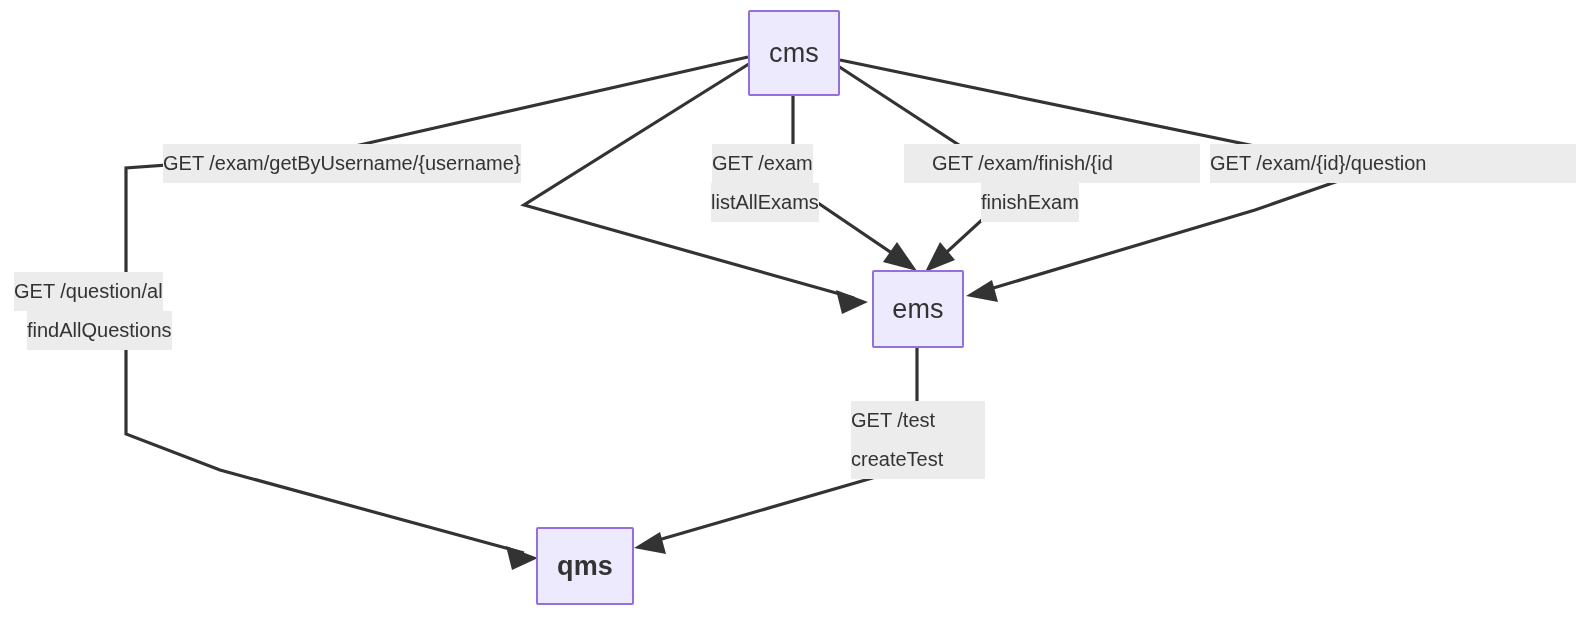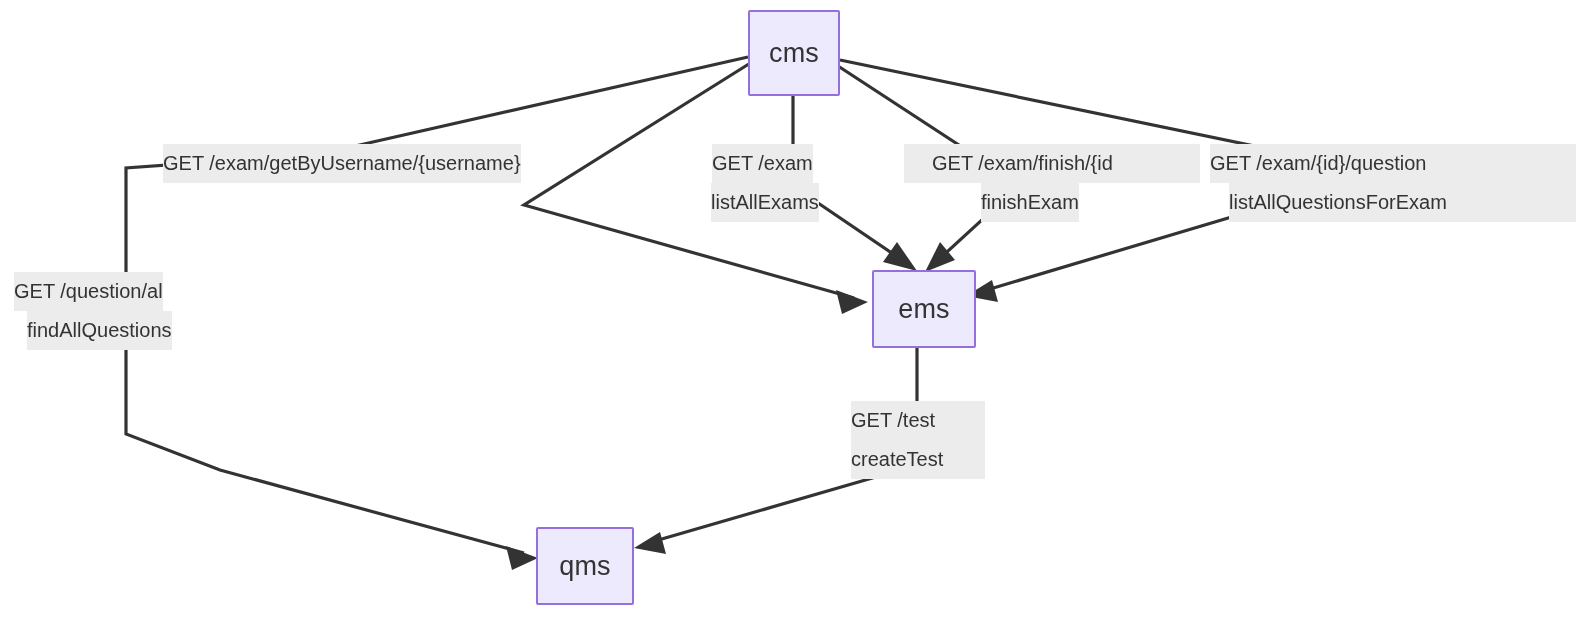--- a/index.html
+++ b/index.html
@@ -110,38 +110,37 @@
       <path class="edge-path" d="M 917,348 L 917,426 L 900,470 L 648,543"></path>
       <polygon class="arrow-head" points="634,548 666,554 660,532"></polygon>
     </g>
 
   </svg>
 
   <div class="node-box" style="left:748px; top:10px; width:92px; height:86px;">
     <span class="node-label">cms</span>
   </div>
 
-  <div class="node-box" style="left:872px; top:270px; width:104px; height:78px;">
+  <div class="node-box" style="left:872px; top:270px; width:92px; height:78px;">
     <span class="node-label">ems</span>
   </div>
 
-  <div class="node-box" style="left:536px; top:527px; width:98px; height:78px;">
+  <div class="node-box" style="left:536px; top:527px; width:98px; height:78px;font-weight:bold;">
     <span class="node-label">qms</span>
   </div>
 
   <div class="edge-label" style="left:163px; top:144px;">GET /exam/getByUsername/{username}</div>
 
   <div class="edge-label" style="left:712px; top:144px;">GET /exam</div>
   <div class="edge-label" style="left:711px; top:183px;">listAllExams</div>
 
   <div class="edge-label clip-right" style="left:904px; top:144px; width:296px;padding-left:28px;">GET /exam/finish/{id</div>
   <div class="edge-label" style="left:981px; top:183px;">finishExam</div>
 
   <div class="edge-label clip-right" style="left:1210px; top:144px; width:366px;">GET /exam/{id}/question</div>
-  <div class="edge-label clip-right" style="left:1229px; top:183px; width:347px;">listAllQuestionsForExam</div>
 
   <div class="edge-label clip-right" style="left:14px; top:272px;">GET /question/al</div>
   <div class="edge-label" style="left:27px; top:311px;">findAllQuestions</div>
 
   <div class="edge-label" style="left:851px; top:401px; width:134px;">GET /test</div>
   <div class="edge-label clip-right" style="left:851px; top:440px; width:134px;">createTest</div>
 
 </div>
 
 </body></html>

